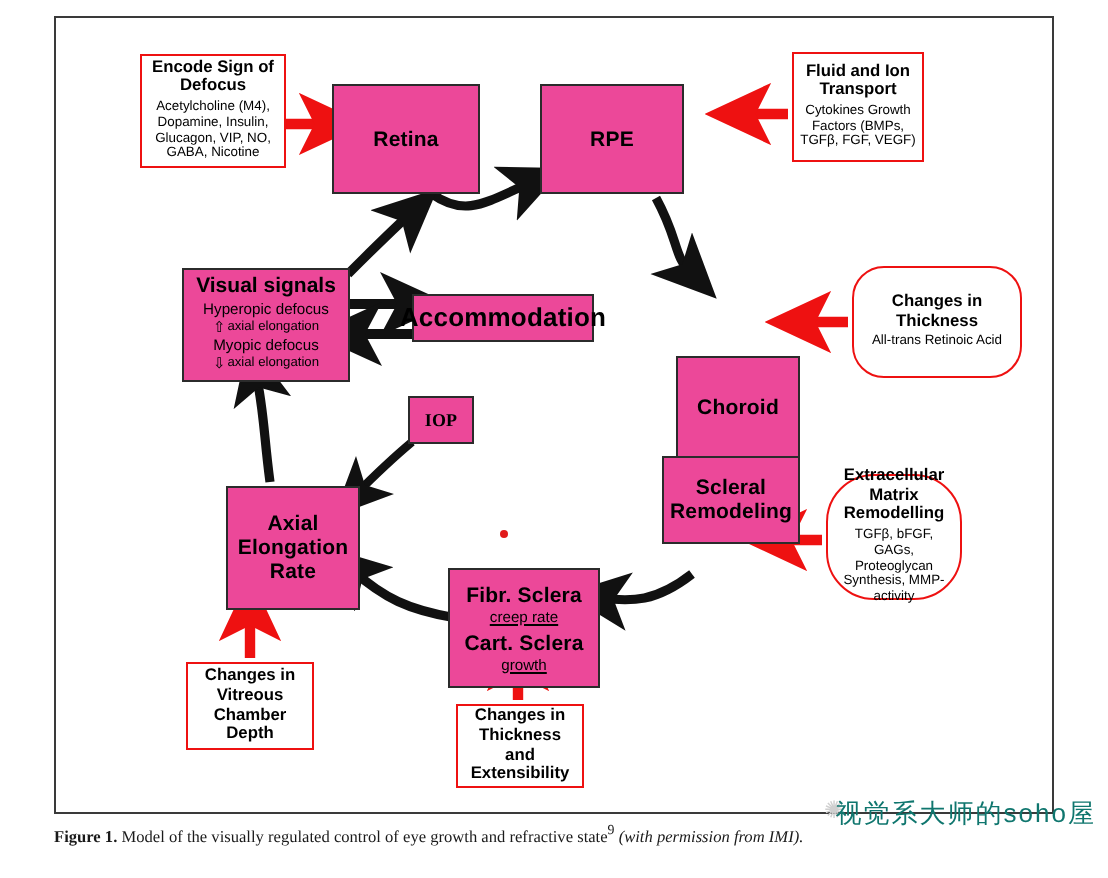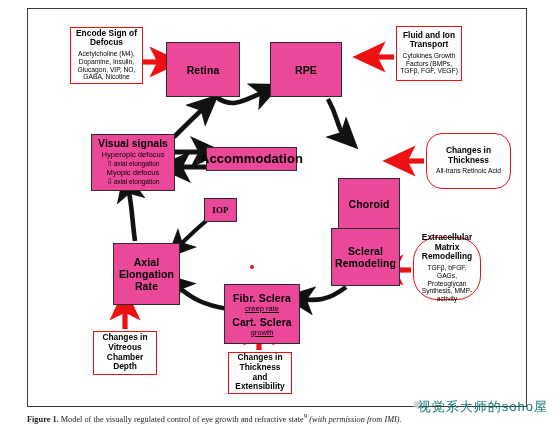--- a/index.html
+++ b/index.html
@@ -103,21 +103,21 @@
     </div>
 
     <div class="pbox" style="left:242px;top:33px;width:72px;height:55px;">
       <span class="ttl">RPE</span>
     </div>
 
     <div class="pbox" style="left:310px;top:121px;width:62px;height:52px;margin-top:48px;">
       <span class="ttl">Choroid</span>
     </div>
 
-    <div class="pbox" style="left:303px;top:219px;width:69px;height:58px;">
+    <div class="pbox" style="left:303px;top:219px;width:69px;height:44px;">
       <span class="ttl" style="padding:0 3px;">Scleral Remodeling</span>
     </div>
 
     <div class="pbox" style="left:196px;top:275px;width:76px;height:60px;">
       <span class="ttl">Fibr. Sclera</span>
       <span class="sub">creep rate</span>
       <span class="ttl" style="margin-top:3px;">Cart. Sclera</span>
       <span class="sub">growth</span>
     </div>
 

